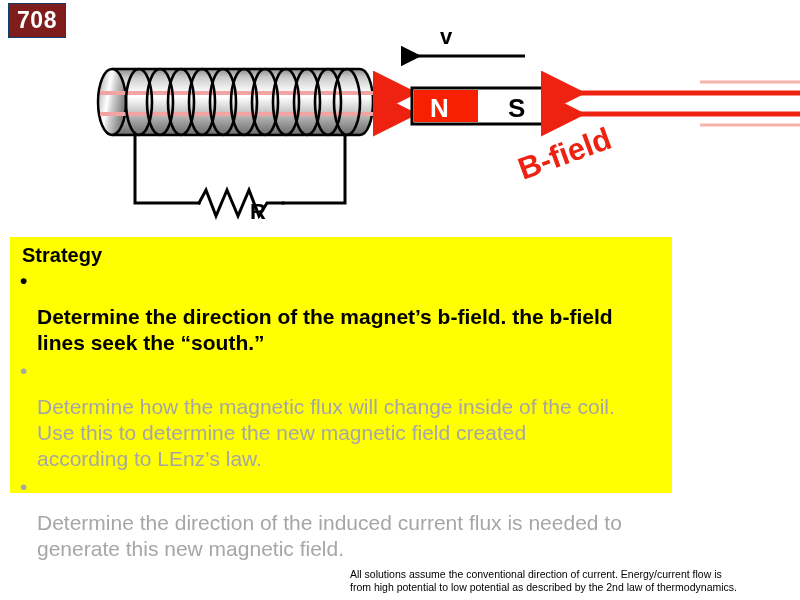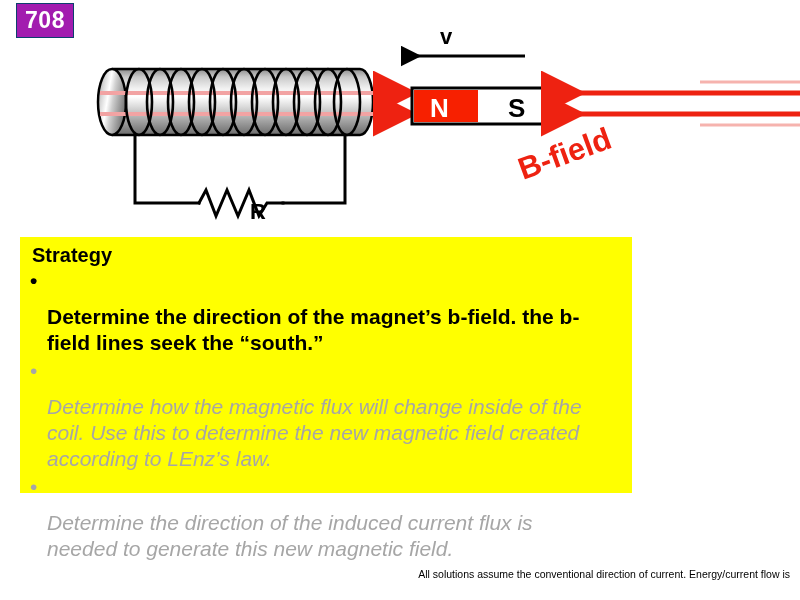--- a/index.html
+++ b/index.html
@@ -11,25 +11,25 @@
     width: 800px;
     height: 600px;
     position: relative;
     overflow: hidden;
     font-family: "Liberation Sans", sans-serif;
   }
 
   
   #slide-badge {
     position: absolute;
-    left: 16px;
+    left: 8px;
     top: 3px;
     width: 56px;
     height: 33px;
-    background: #a21caf;
+    background: #7f1d1d;
     border: 1px solid #0d3f6e;
     display: flex;
     align-items: center;
     justify-content: center;
   }
   #slide-badge span {
     color: #ffffff;
     font-size: 23px;
     font-weight: bold;
     font-family: "Liberation Sans", sans-serif;
@@ -41,23 +41,23 @@
     position: absolute;
     left: 0;
     top: 0;
     width: 800px;
     height: 235px;
   }
 
   
   #strategy-box {
     position: absolute;
-    left: 20px;
+    left: 10px;
     top: 237px;
-    width: 612px;
+    width: 662px;
     height: 256px;
     background: #ffff00;
     box-sizing: border-box;
     padding: 8px 10px 0 10px;
   }
   #strategy-title {
     font-size: 20px;
     font-weight: bold;
     color: #000000;
     line-height: 1.08;
@@ -82,34 +82,34 @@
     margin-top: 36px;
   }
   .bullet-active {
     color: #000000;
     font-weight: bold;
   }
   .bullet-dim {
     color: #a6a6a6;
     font-weight: normal;
   }
-  .bullet-dim .btxt { padding-right: 40px; font-style: italic; }
+  .bullet-dim .btxt { padding-right: 40px; }
 
   
   #footer {
     position: absolute;
     left: 350px;
     top: 568px;
     width: 440px;
     font-size: 10.5px;
     line-height: 1.25;
     color: #000000;
     font-family: "Liberation Sans", sans-serif;
   }
-  #footer div { margin: 0; text-align: right; }
+  #footer div { margin: 0; }
 </style>
 </head>
 <body>
 
 <div id="slide-badge">
   <span>708</span>
 </div>
 
 <div id="diagram">
   <svg width="800" height="235" viewBox="0 0 800 235" xmlns="http://www.w3.org/2000/svg">
@@ -218,13 +218,14 @@
   </div>
 
   <div class="bullet-row bullet-dim">
     <span class="dot">•</span>
     <span class="btxt">Determine the direction of the induced current flux is needed to generate this new magnetic field.</span>
   </div>
 </div>
 
 <div id="footer">
   <div>All solutions assume the conventional direction of current. Energy/current flow is</div>
+  <div>from high potential to low potential as described by the 2nd law of thermodynamics.</div>
 </div>
 
 </body></html>

